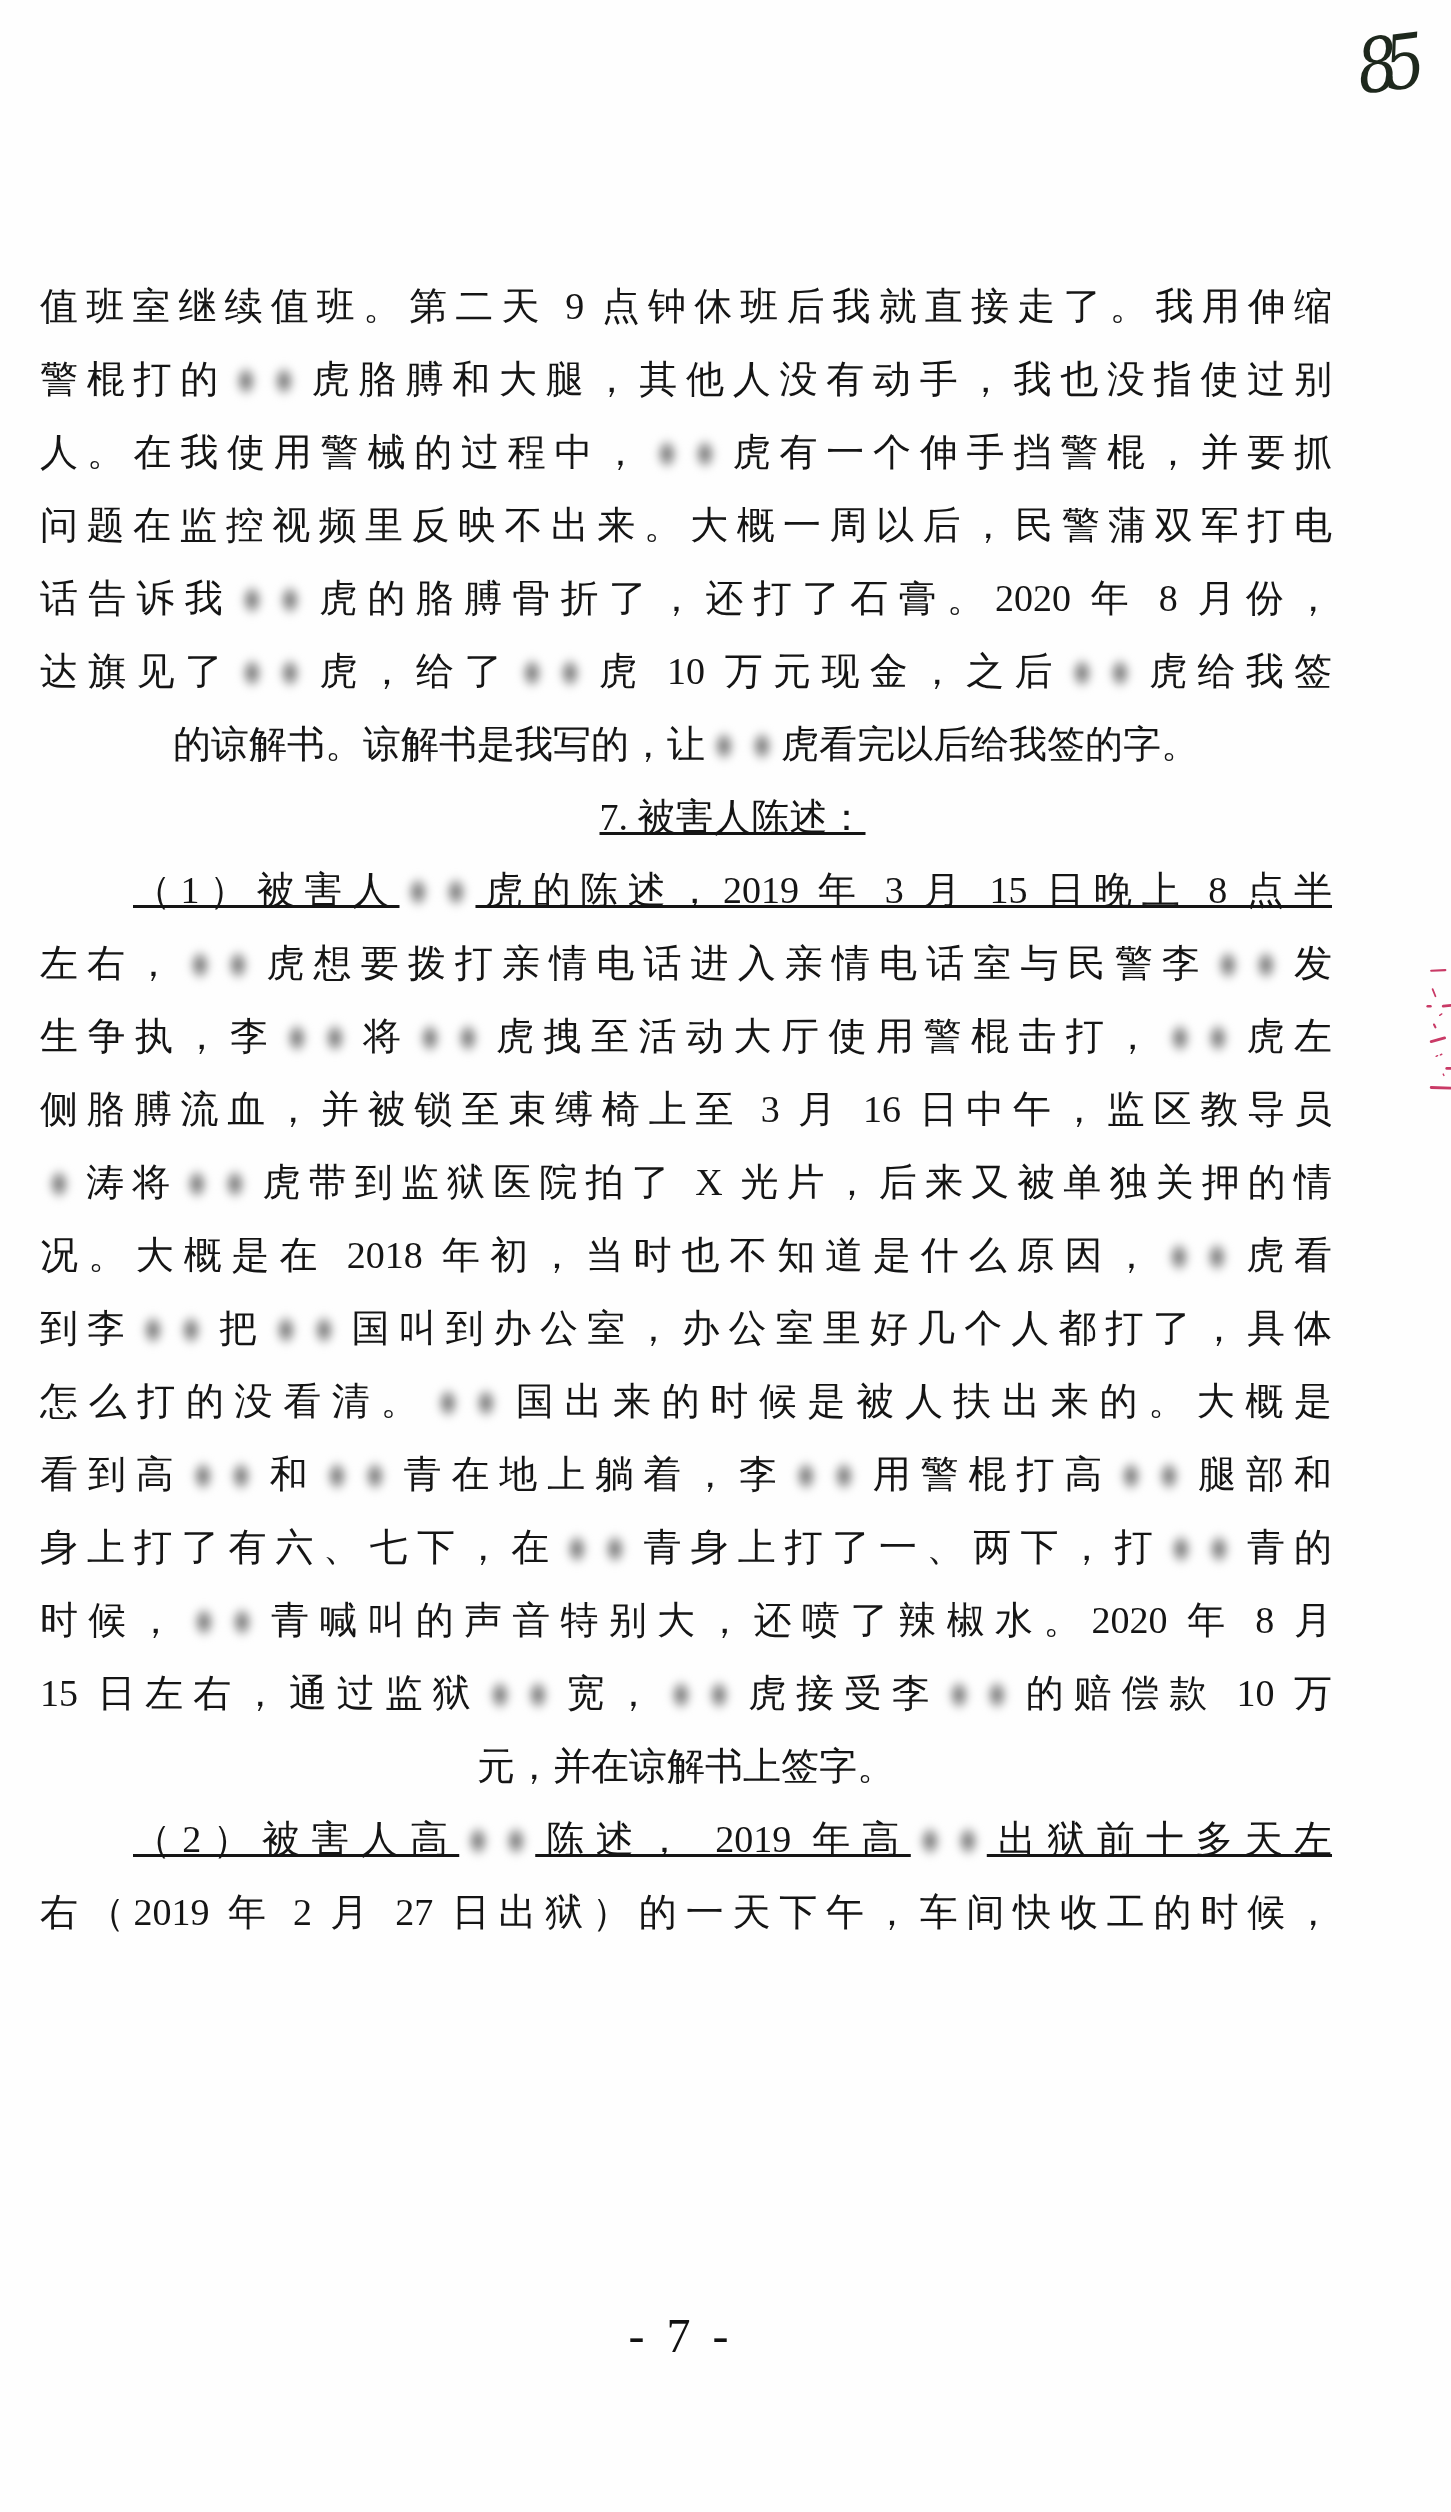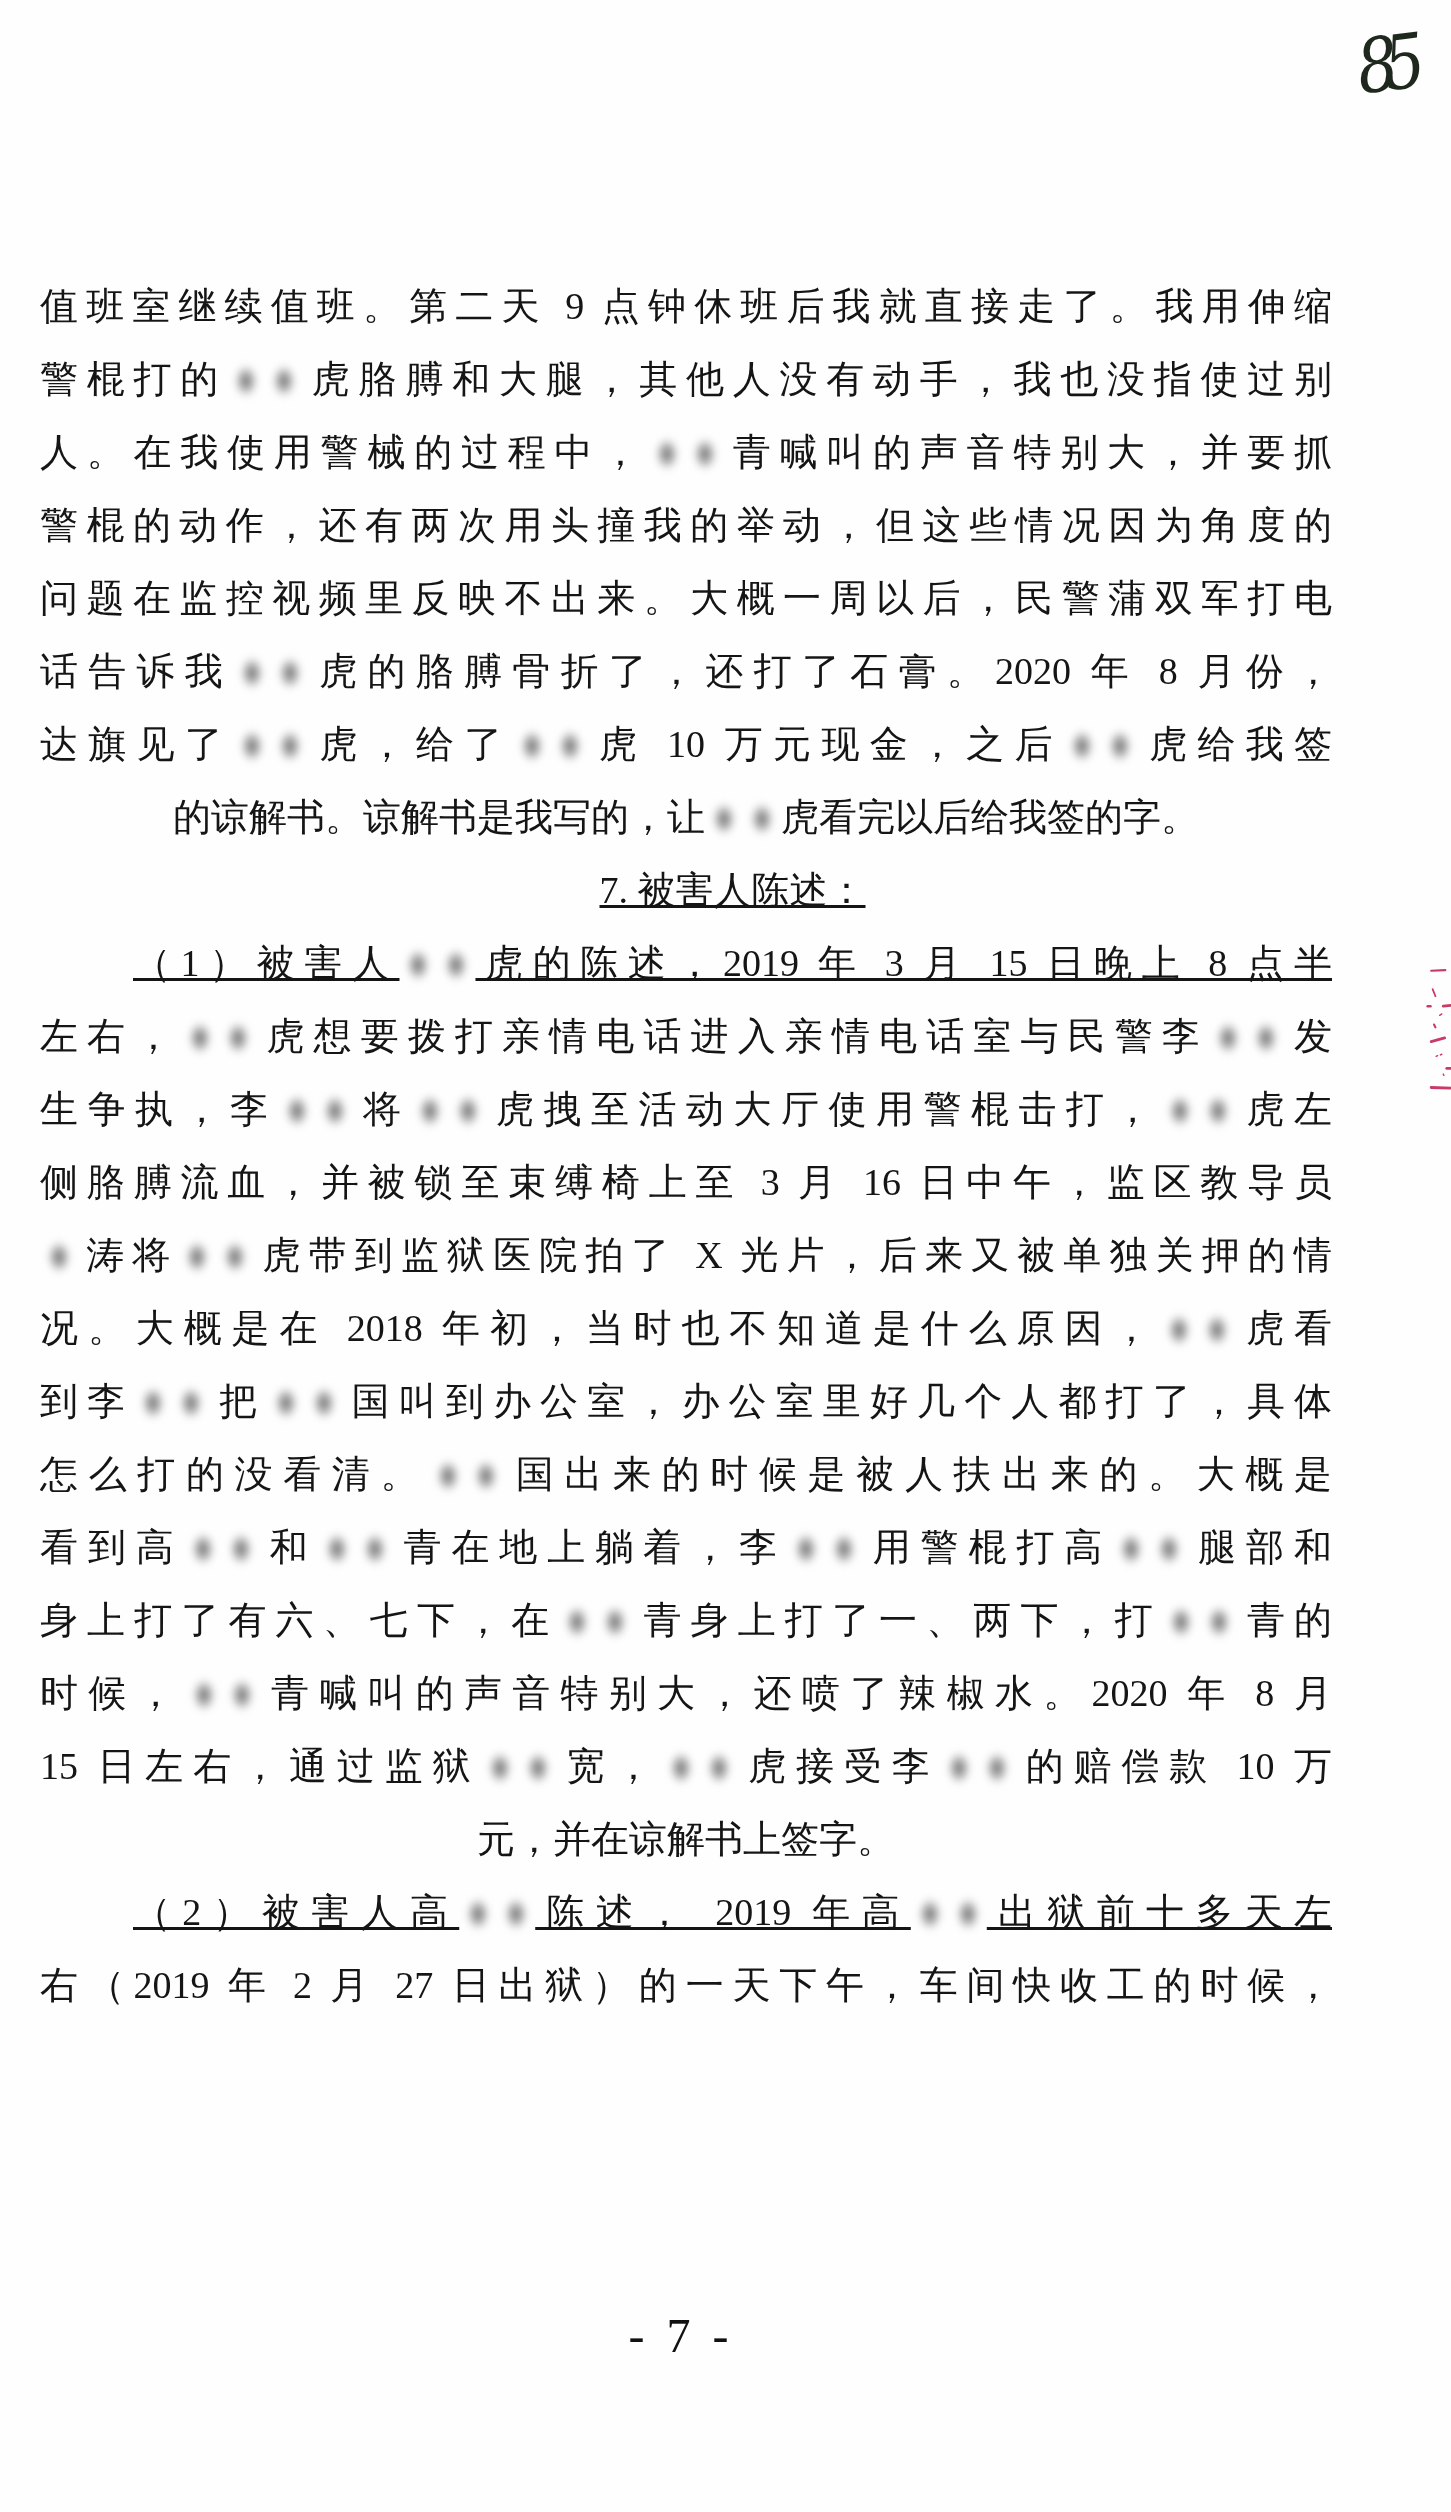--- a/index.html
+++ b/index.html
@@ -45,22 +45,21 @@
 </head>
 <body style="--text: #151515; --redact: #707070; --seal: #c0184c; --ink: #1e281d;">
 
 <div class="page">
 
   <div class="handwritten">85</div>
 
   <div class="body-text">
       <div class="line justify"><span>值班室继续值班。第二天 9 点钟休班后我就直接走了。我用伸缩</span></div>
       <div class="line justify"><span>警棍打的</span><span class="redacted"><i class="blob"></i><i class="blob"></i></span><span>虎胳膊和大腿，其他人没有动手，我也没指使过别</span></div>
-      <div class="line justify"><span>人。在我使用警械的过程中，</span><span class="redacted"><i class="blob"></i><i class="blob"></i></span><span>青喊叫的声音特别大，并要抓</span></div>
-      <div class="line justify"><span>警棍的动作，还有两次用头撞我的举动，但这些情况因为角度的</span></div>
+      <div class="line justify"><span>人。在我使用警械的过程中，</span><span class="redacted"><i class="blob"></i><i class="blob"></i></span><span>虎有一个伸手挡警棍，并要抓</span></div>
       <div class="line justify"><span>问题在监控视频里反映不出来。大概一周以后，民警蒲双军打电</span></div>
       <div class="line justify"><span>话告诉我</span><span class="redacted"><i class="blob"></i><i class="blob"></i></span><span>虎的胳膊骨折了，还打了石膏。2020 年 8 月份，</span></div>
       <div class="line justify"><span>达旗见了</span><span class="redacted"><i class="blob"></i><i class="blob"></i></span><span>虎，给了</span><span class="redacted"><i class="blob"></i><i class="blob"></i></span><span>虎 10 万元现金，之后</span><span class="redacted"><i class="blob"></i><i class="blob"></i></span><span>虎给我签</span></div>
       <div class="line"><span>的谅解书。谅解书是我写的，让</span><span class="redacted"><i class="blob"></i><i class="blob"></i></span><span>虎看完以后给我签的字。</span></div>
       <div class="line indent"><span>7. 被害人陈述：</span></div>
       <div class="line justify indent"><span>（1）被害人</span><span class="redacted"><i class="blob"></i><i class="blob"></i></span><span>虎的陈述，2019 年 3 月 15 日晚上 8 点半</span></div>
       <div class="line justify"><span>左右，</span><span class="redacted"><i class="blob"></i><i class="blob"></i></span><span>虎想要拨打亲情电话进入亲情电话室与民警李</span><span class="redacted"><i class="blob"></i><i class="blob"></i></span><span>发</span></div>
       <div class="line justify"><span>生争执，李</span><span class="redacted"><i class="blob"></i><i class="blob"></i></span><span>将</span><span class="redacted"><i class="blob"></i><i class="blob"></i></span><span>虎拽至活动大厅使用警棍击打，</span><span class="redacted"><i class="blob"></i><i class="blob"></i></span><span>虎左</span></div>
       <div class="line justify"><span>侧胳膊流血，并被锁至束缚椅上至 3 月 16 日中午，监区教导员</span></div>
       <div class="line justify"><span class="redacted"><i class="blob"></i></span><span>涛将</span><span class="redacted"><i class="blob"></i><i class="blob"></i></span><span>虎带到监狱医院拍了 X 光片，后来又被单独关押的情</span></div>

